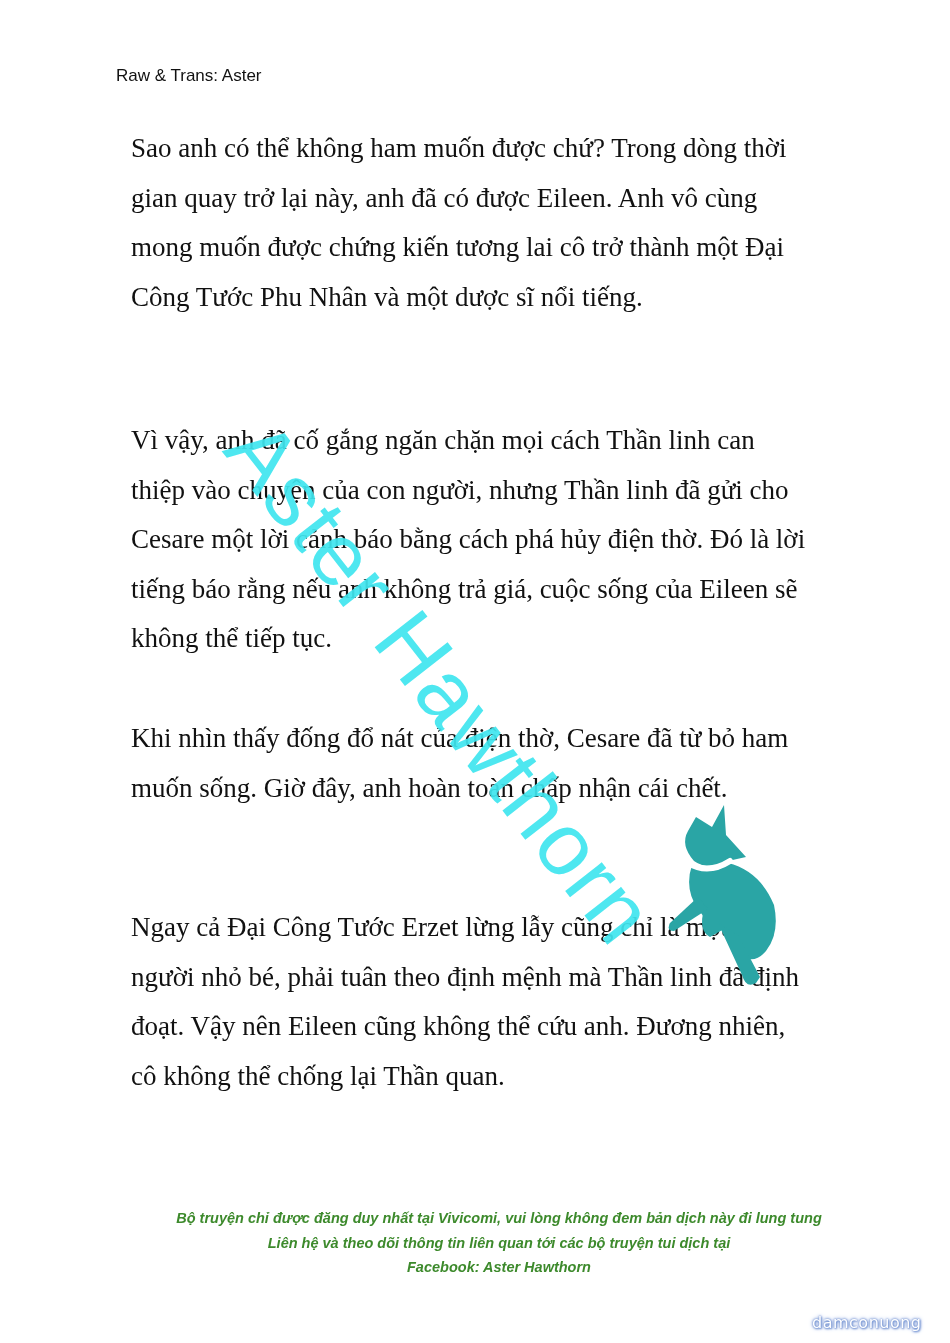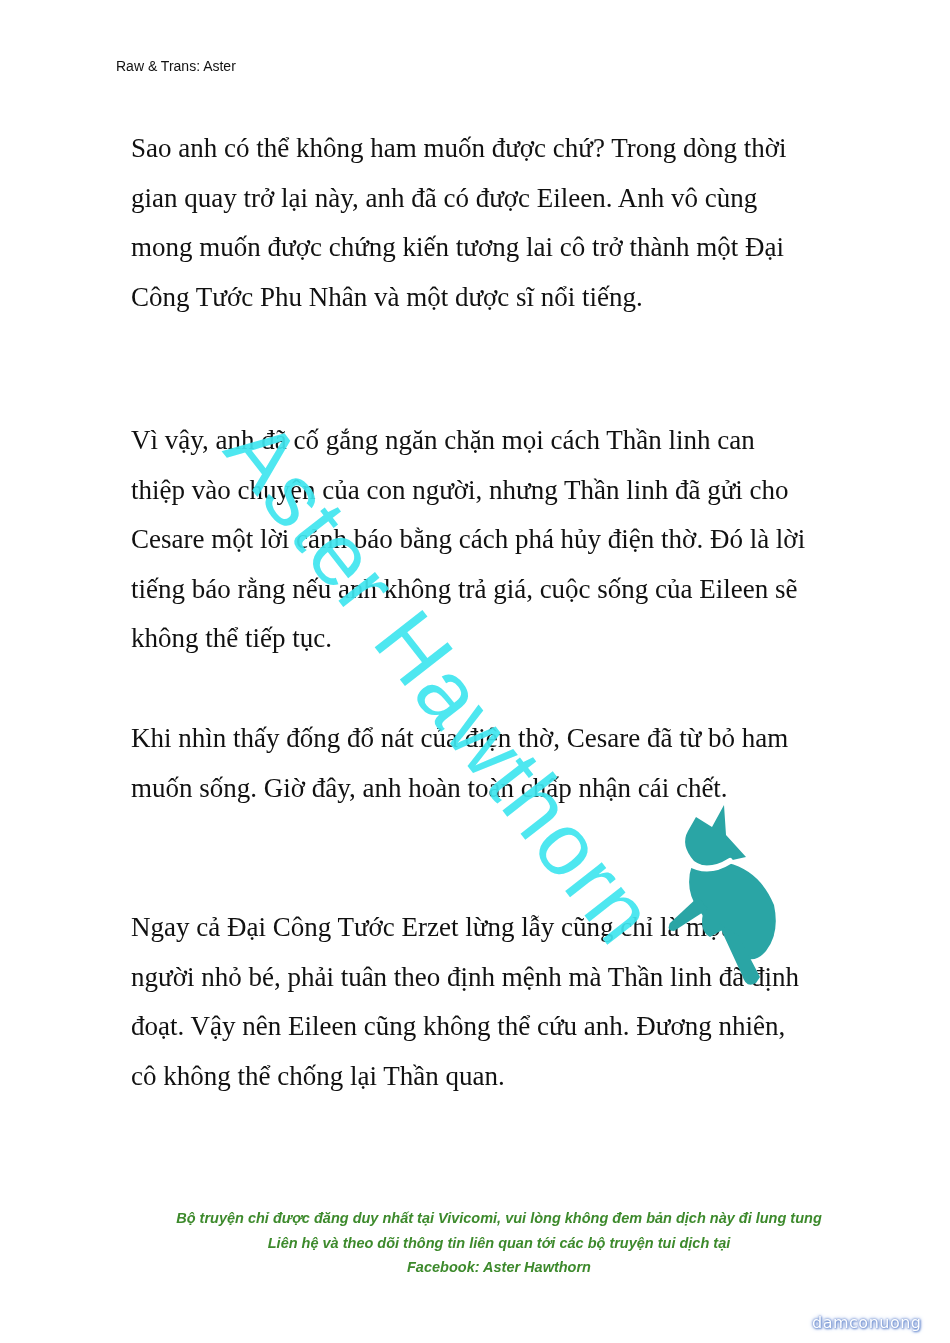--- a/index.html
+++ b/index.html
@@ -1,22 +1,22 @@
 <!DOCTYPE html>
 <html><head>
 <meta charset="utf-8">
 <style>
   html, body { margin: 0; padding: 0; }
   body {
     width: 950px; height: 1343px; background: #ffffff; position: relative; overflow: hidden;
   }
   .page { position: absolute; left: 0; top: 0; width: 950px; height: 1343px; background: #fff; }
   .header-credit {
-    position: absolute; left: 116px; top: 58px;
-    font-family: "Liberation Sans", sans-serif; font-size: 14px; color: #111;
+    position: absolute; left: 116px; top: 66px;
+    font-family: "Liberation Sans", sans-serif; font-size: 17px; color: #111;
   }
   .body-text {
     position: absolute; left: 115px; width: 740px;
     font-family: "Liberation Serif", serif; font-size: 27px; line-height: 49.5px; color: #111;
     margin: 16px;
   }
   .line { display: block; white-space: nowrap; }
   .p1 { top: 108px; }
   .p2 { top: 400px; }
   .p3 { top: 698px; }

